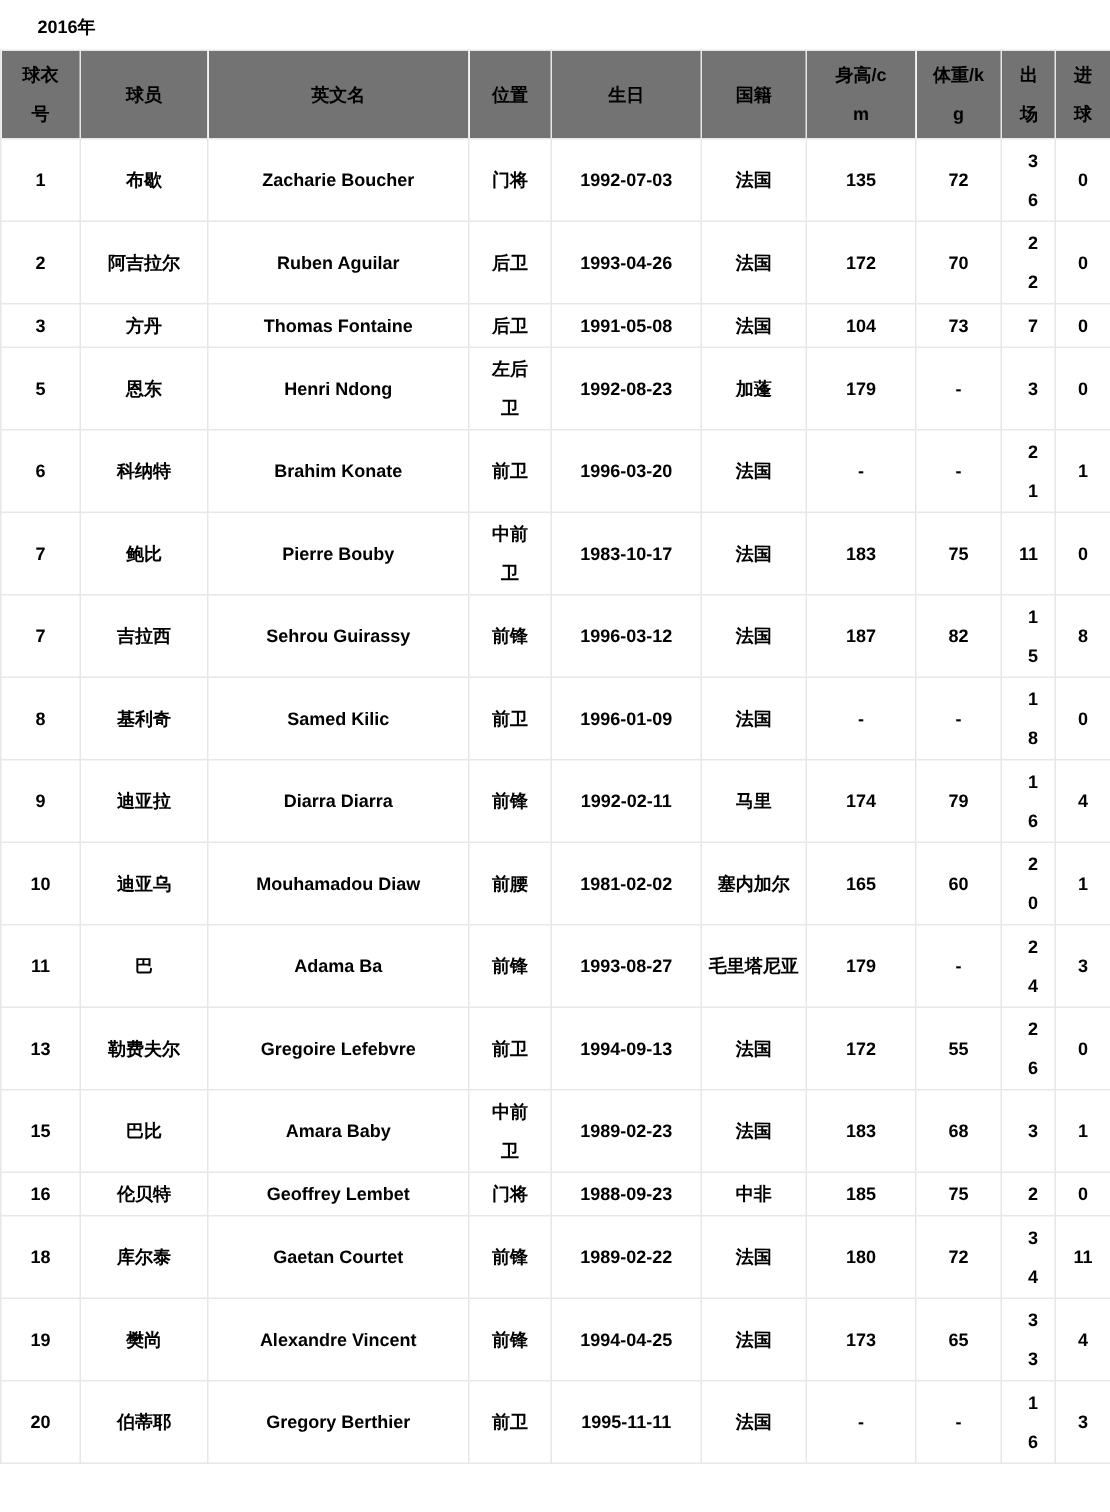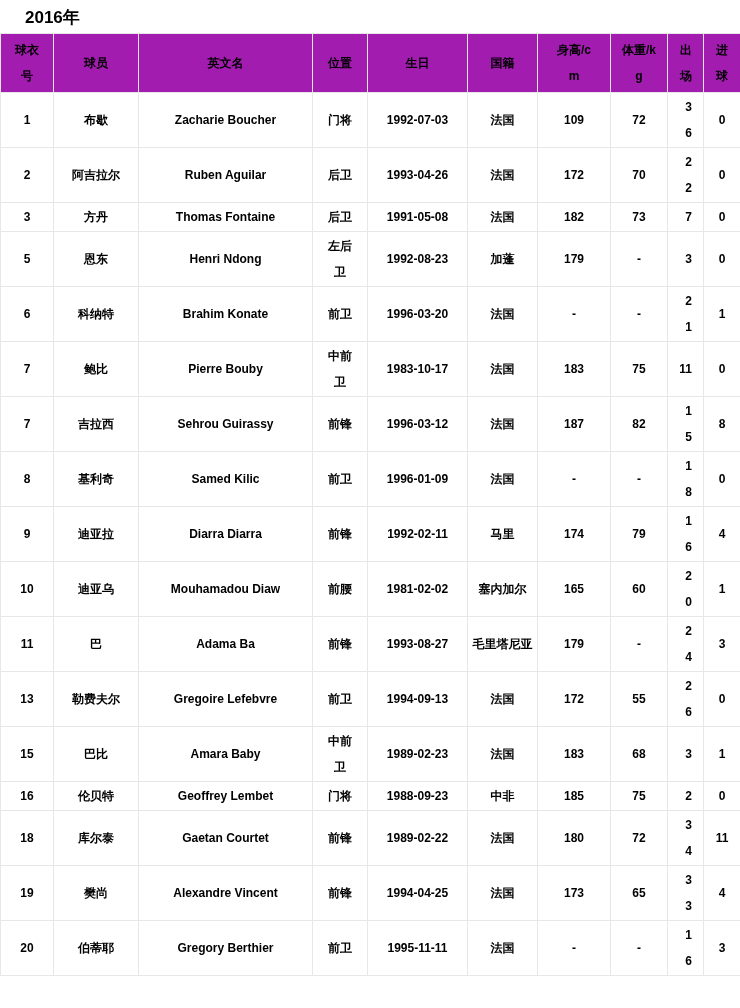--- a/index.html
+++ b/index.html
@@ -6,21 +6,21 @@
   html, body {
     background: #ffffff;
     font-family: "Liberation Sans", "DejaVu Sans", sans-serif;
     color: #000000;
   }
   .page {
     width: 740px;
     background: #ffffff;
   }
   .title {
-    font-size: 17px;
+    font-size: 12px;
     font-weight: 700;
     color: #000000;
     padding: 8px 0 0 25px;
     height: 33px;
     line-height: 20px;
   }
   table.squad {
     width: 740px;
     table-layout: fixed;
     border-collapse: collapse;
@@ -31,21 +31,21 @@
   table.squad th, table.squad td {
     border: 1px solid #e7e7e7;
     text-align: center;
     vertical-align: middle;
     line-height: 26px;
     word-break: break-all;
     overflow: hidden;
     padding: 1px 4px;
   }
   table.squad thead th {
-    background: #a21caf;
+    background: #737373;
     font-weight: 700;
     padding-top: 3px;
     padding-bottom: 3px;
   }
   table.squad tbody td { background: #ffffff; }
 
   
   table.squad th:nth-child(1),  table.squad td:nth-child(1)  { padding-left: 11px; padding-right: 11px; }
   table.squad th:nth-child(4),  table.squad td:nth-child(4)  { padding-left: 12px; padding-right: 12px; }
   table.squad th:nth-child(7),  table.squad td:nth-child(7)  { padding-left: 18px; padding-right: 18px; text-align: center; }
@@ -87,21 +87,21 @@
         </tr>
     </thead>
     <tbody id="tbody">
         <tr>
           <td>1</td>
           <td>布歇</td>
           <td>Zacharie Boucher</td>
           <td>门将</td>
           <td>1992-07-03</td>
           <td>法国</td>
-          <td>109</td>
+          <td>135</td>
           <td>72</td>
           <td>36</td>
           <td>0</td>
         </tr>
         <tr>
           <td>2</td>
           <td>阿吉拉尔</td>
           <td>Ruben Aguilar</td>
           <td>后卫</td>
           <td>1993-04-26</td>
@@ -111,21 +111,21 @@
           <td>22</td>
           <td>0</td>
         </tr>
         <tr>
           <td>3</td>
           <td>方丹</td>
           <td>Thomas Fontaine</td>
           <td>后卫</td>
           <td>1991-05-08</td>
           <td>法国</td>
-          <td>182</td>
+          <td>104</td>
           <td>73</td>
           <td>7</td>
           <td>0</td>
         </tr>
         <tr>
           <td>5</td>
           <td>恩东</td>
           <td>Henri Ndong</td>
           <td>左后卫</td>
           <td>1992-08-23</td>

